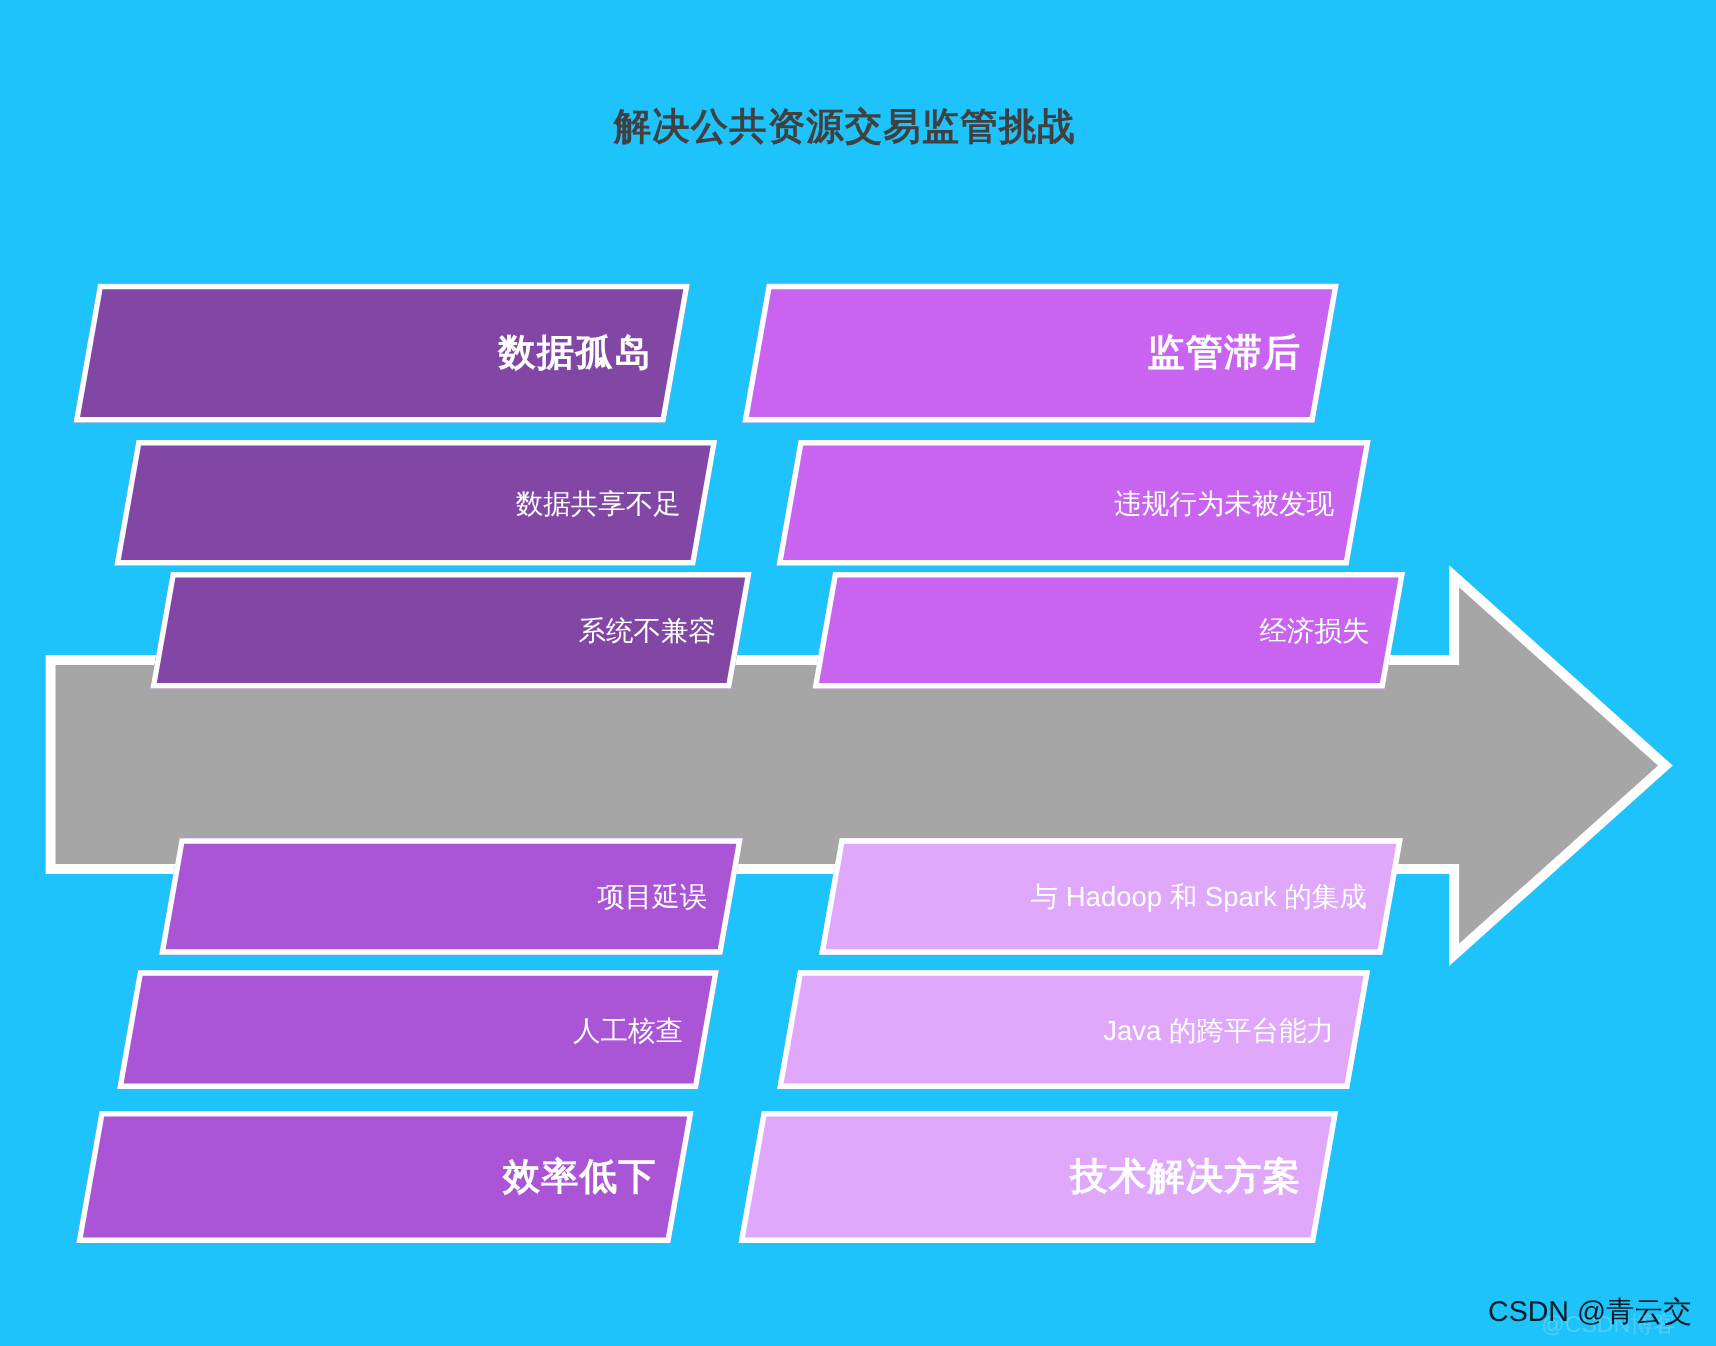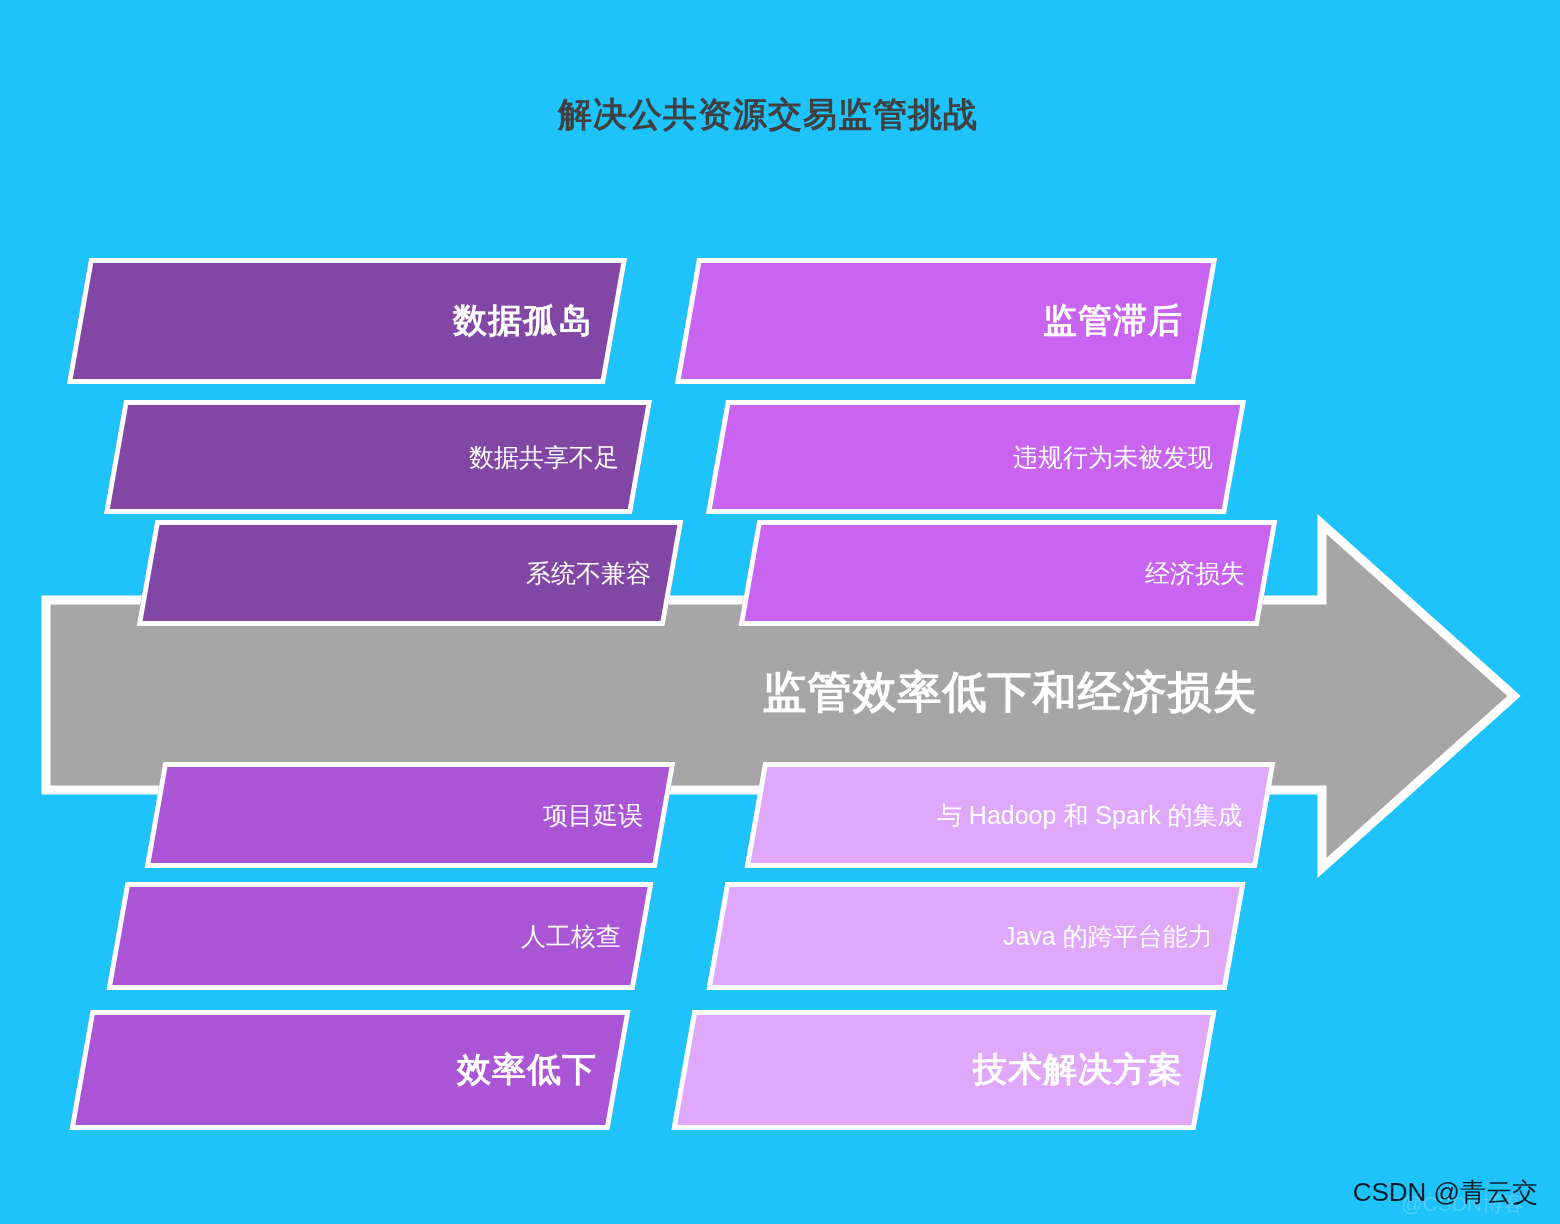--- a/index.html
+++ b/index.html
@@ -112,21 +112,20 @@
 
 <div id="stage" style="background: rgb(30, 195, 252);">
 
   <div class="title" style="color: rgb(64, 64, 64);">解决公共资源交易监管挑战</div>
 
   <div class="arrow-wrap">
     <svg viewBox="0 0 1480 356" preserveAspectRatio="none">
       <polygon id="arrow-poly" points="6,82 1282,82 1282,6 1474,178 1282,350 1282,272 6,272" fill="#a6a6a6" stroke="#ffffff" stroke-width="9" stroke-linejoin="miter"></polygon>
     </svg>
   </div>
-  <div class="arrow-label">监管效率低下和经济损失</div>
 
   <div class="card head" style="left:78px; top:258px; width:538px; height:126px; background:#8247a5;">
     <span class="card-label">数据孤岛</span>
   </div>
 
   <div class="card sub" style="left:114px; top:400px; width:528px; height:114px; background:#8247a5;">
     <span class="card-label">数据共享不足</span>
   </div>
 
   <div class="card sub" style="left:146px; top:520px; width:528px; height:106px; background:#8247a5;">

